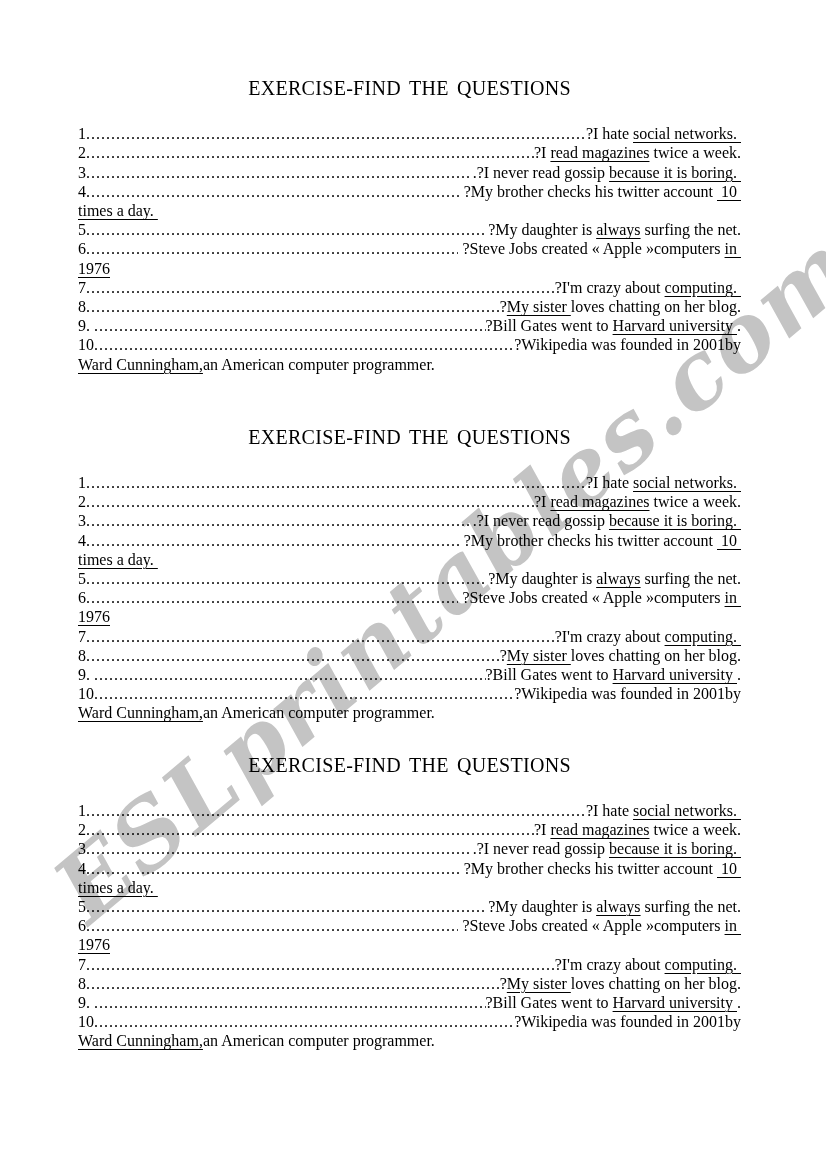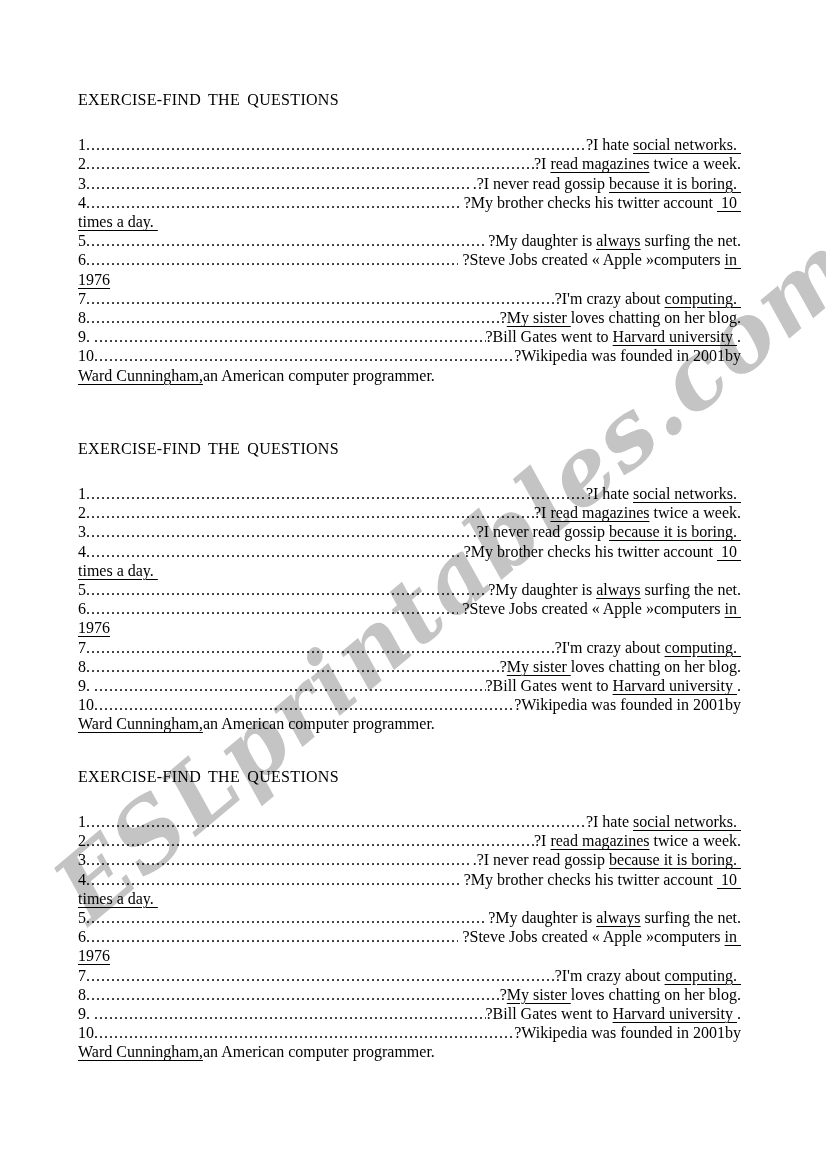--- a/index.html
+++ b/index.html
@@ -33,24 +33,25 @@
     position: absolute;
     left: 78px;
     right: 85px;
     top: 74px;
     z-index: 1;
   }
   .block { margin: 0; }
   .block-2 { margin-top: 54px; }
   .block-3 { margin-top: 33px; }
   .title {
-    margin: 16px 0 26px 0;
-    font-size: 16px;
+    margin: 5px 0 26px 0;
+    font-size: 20px;
     font-weight: normal;
     line-height: 19.2px;
+    text-align: center;
     letter-spacing: 0.3px;
     word-spacing: 3px;
   }
   .row { display: flex; align-items: baseline; }
   .num { flex: 0 0 auto; white-space: pre; }
   .dots {
     flex: 1 1 auto;
     overflow: hidden;
     white-space: nowrap;
     letter-spacing: 1px;

